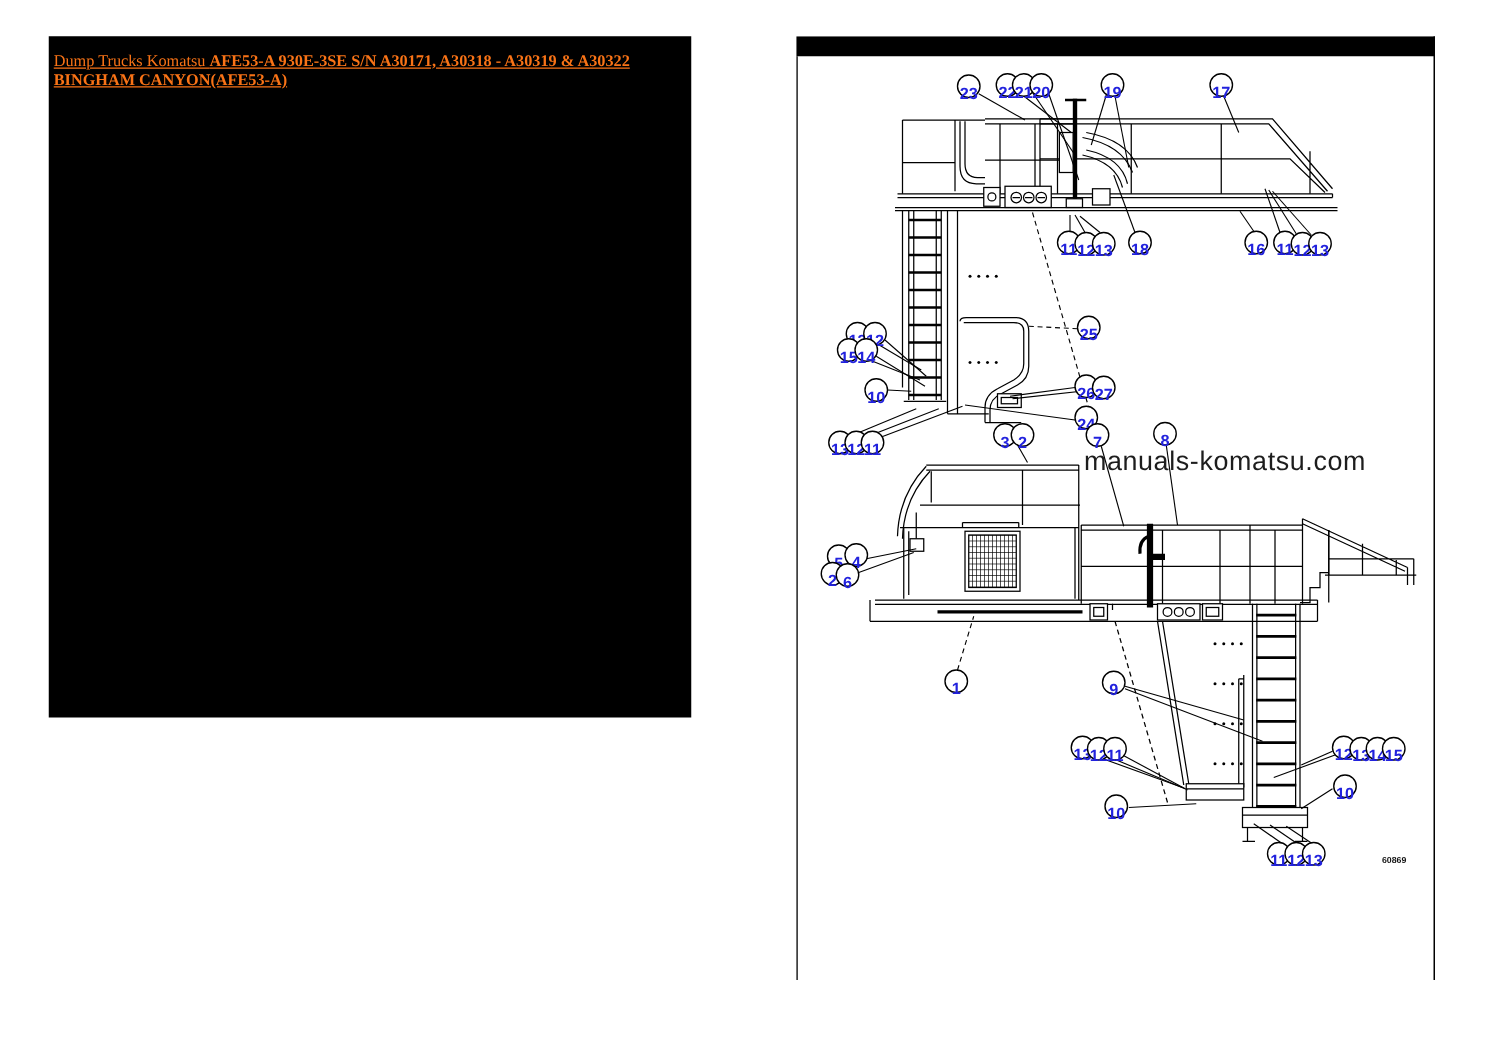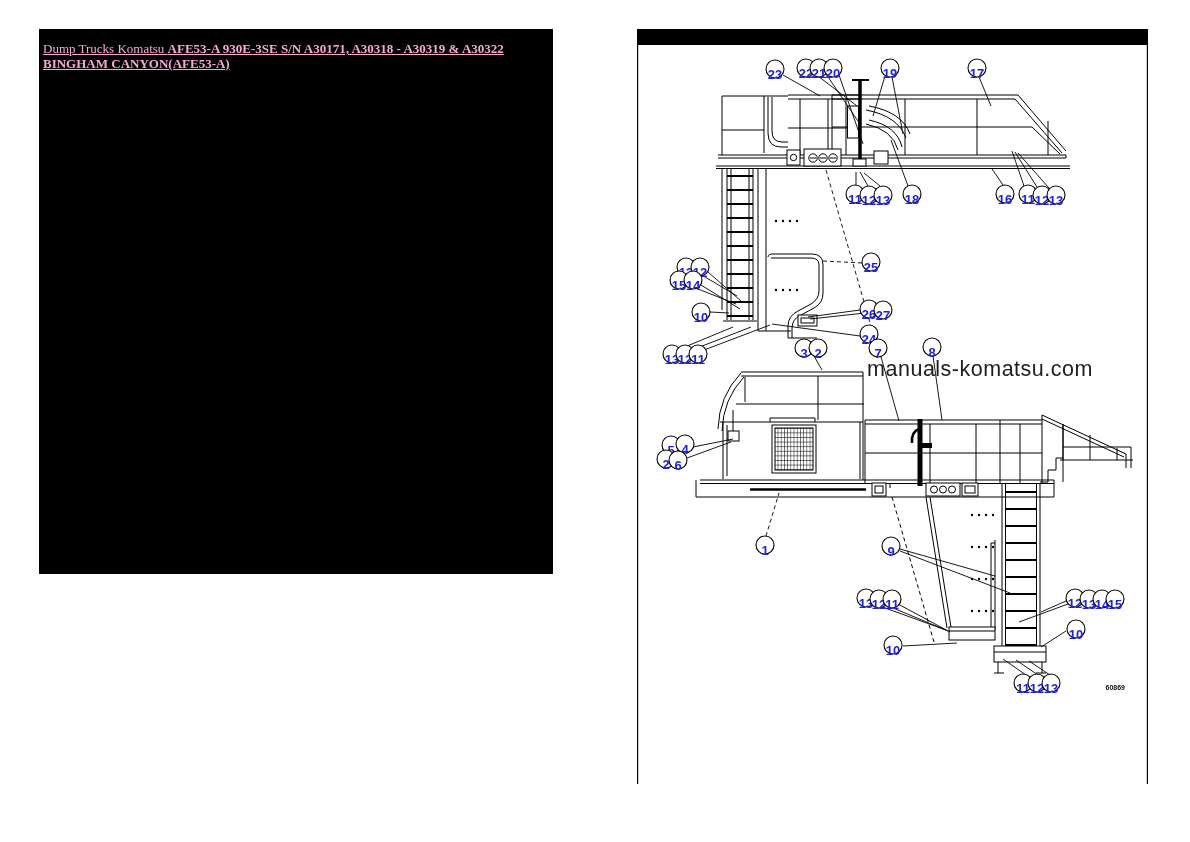--- a/index.html
+++ b/index.html
@@ -5,21 +5,21 @@
   html,body{margin:0;padding:0;}
   body{
     width:1190px;height:842px;position:relative;background:#ffffff;
     font-family:"Liberation Sans",sans-serif;overflow:hidden;
   }
   .left-panel{
     position:absolute;left:39px;top:29px;width:514px;height:545px;
     background:#000000;box-sizing:border-box;padding:12px 6px 0 4px;
   }
   .title-link{
-    display:block;width:496px;color:#f9a8d4;text-decoration:underline;
+    display:block;width:496px;color:#f97316;text-decoration:underline;
     font-family:"Liberation Serif",serif;font-size:13px;line-height:15px;
     cursor:pointer;
   }
   .title-link .bold{font-weight:bold;}
   .right-panel{position:absolute;left:637px;top:29px;width:511px;height:761px;}
   svg{display:block;}
   .wm{
     font-family:"Liberation Sans",sans-serif;font-size:21.5px;fill:#1d1d1d;
     letter-spacing:0.5px;
   }

